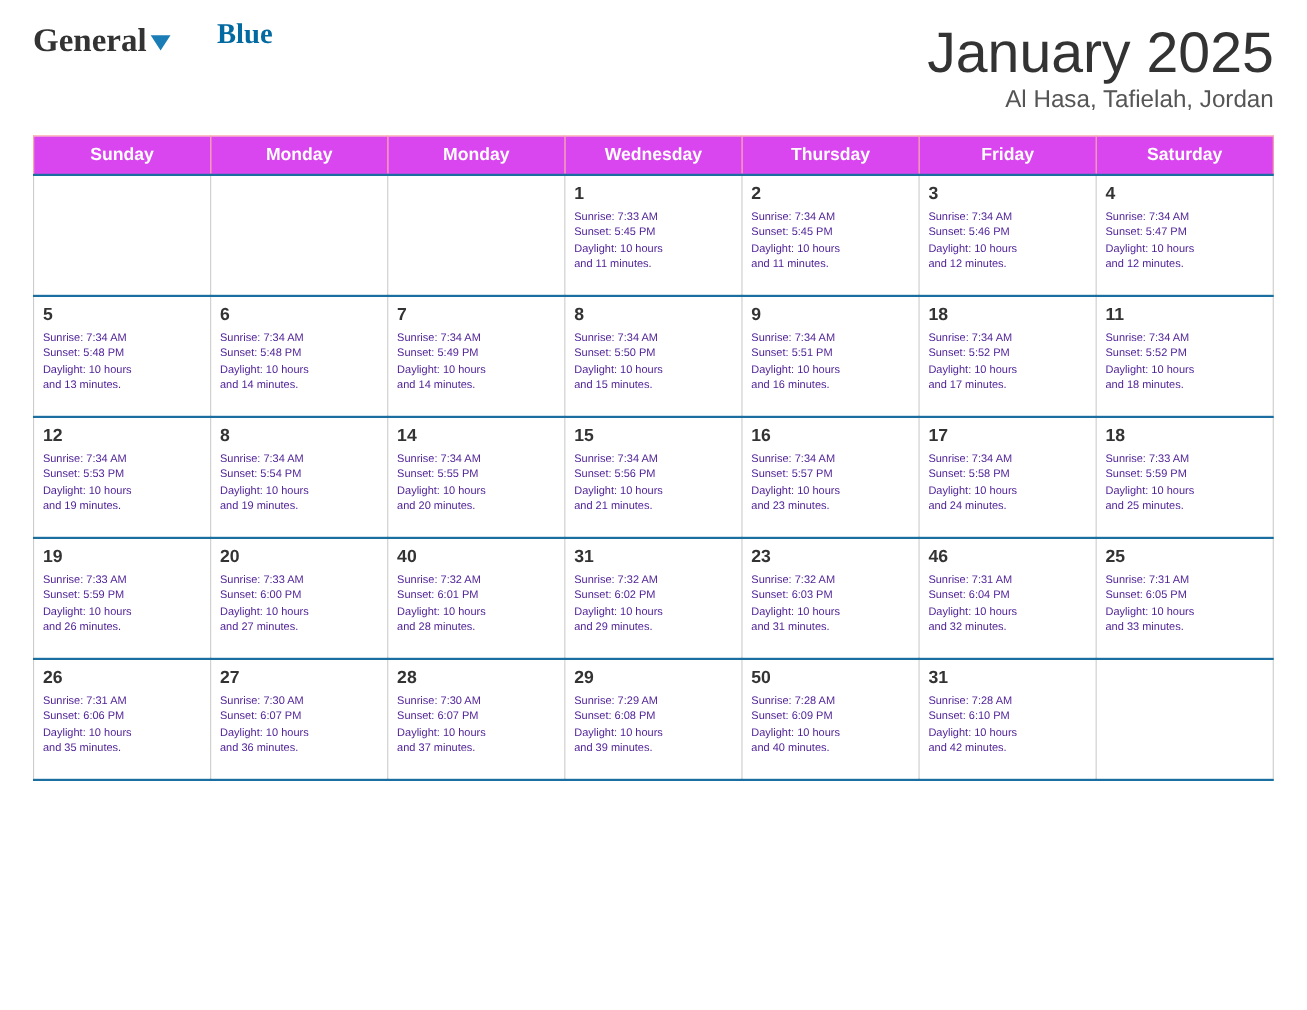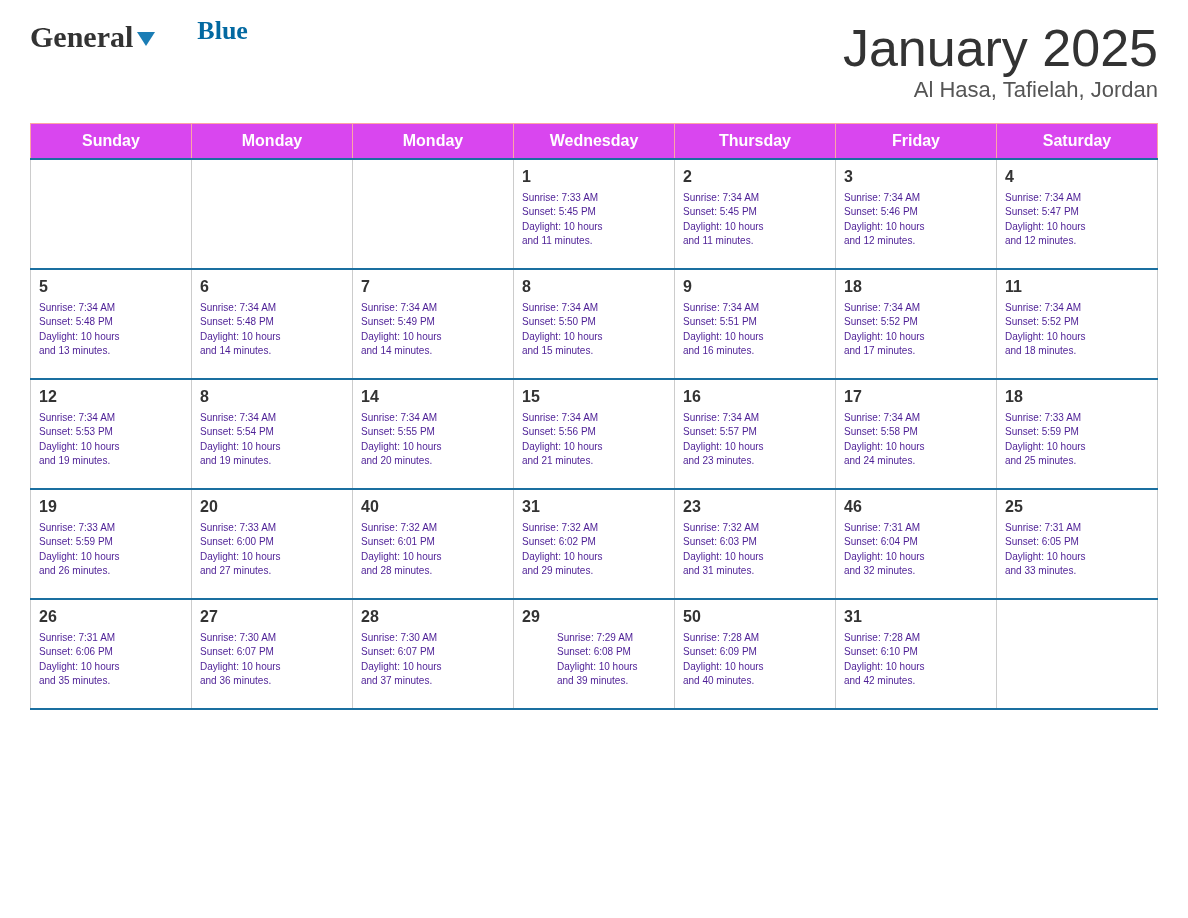--- a/index.html
+++ b/index.html
@@ -317,21 +317,21 @@
         </td>
         <td>
           <span class="day-number">28</span>
           <div class="day-info" style="white-space: pre-line;">Sunrise: 7:30 AM
 Sunset: 6:07 PM
 Daylight: 10 hours
 and 37 minutes.</div>
         </td>
         <td>
           <span class="day-number">29</span>
-          <div class="day-info" style="white-space: pre-line; margin-left: 35px;">Sunrise: 7:29 AM
+          <div class="day-info" style="white-space: pre-line;">Sunrise: 7:29 AM
 Sunset: 6:08 PM
 Daylight: 10 hours
 and 39 minutes.</div>
         </td>
         <td>
           <span class="day-number">50</span>
           <div class="day-info" style="white-space: pre-line;">Sunrise: 7:28 AM
 Sunset: 6:09 PM
 Daylight: 10 hours
 and 40 minutes.</div>

